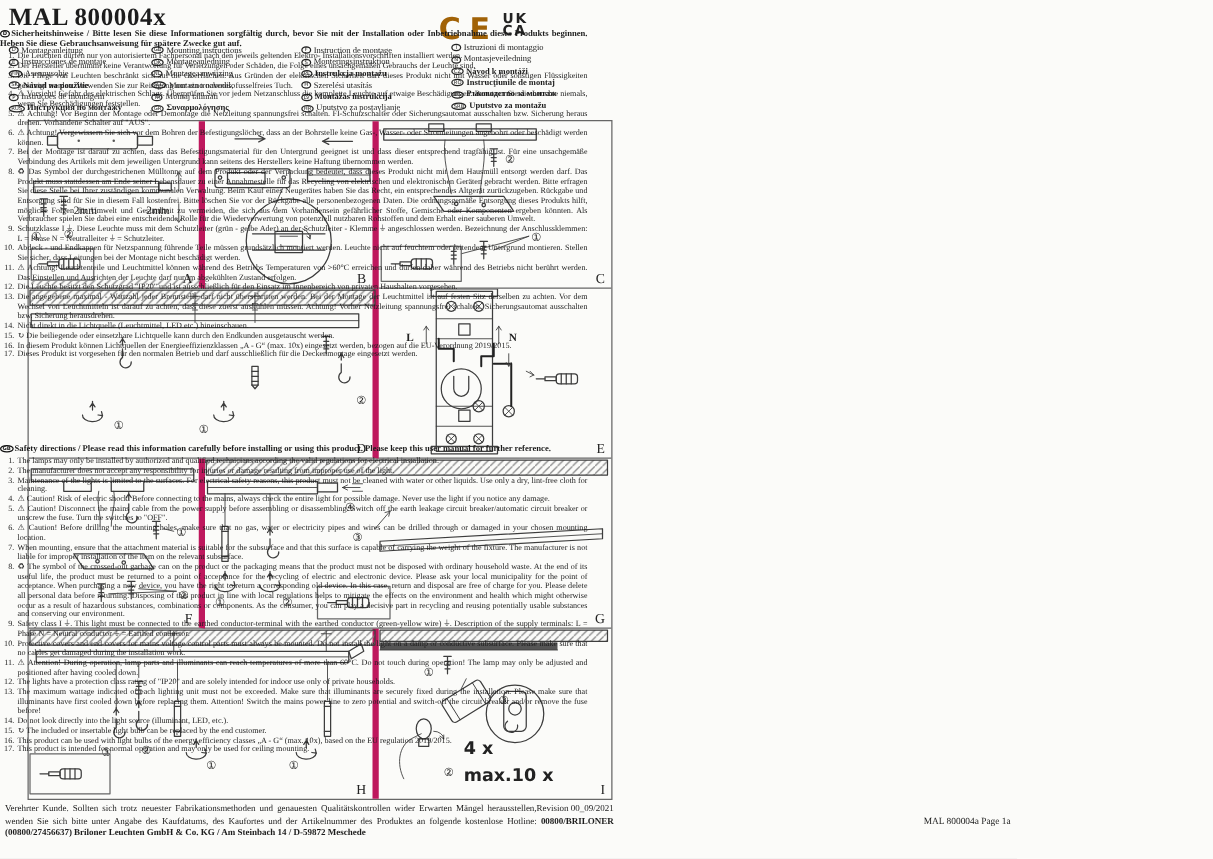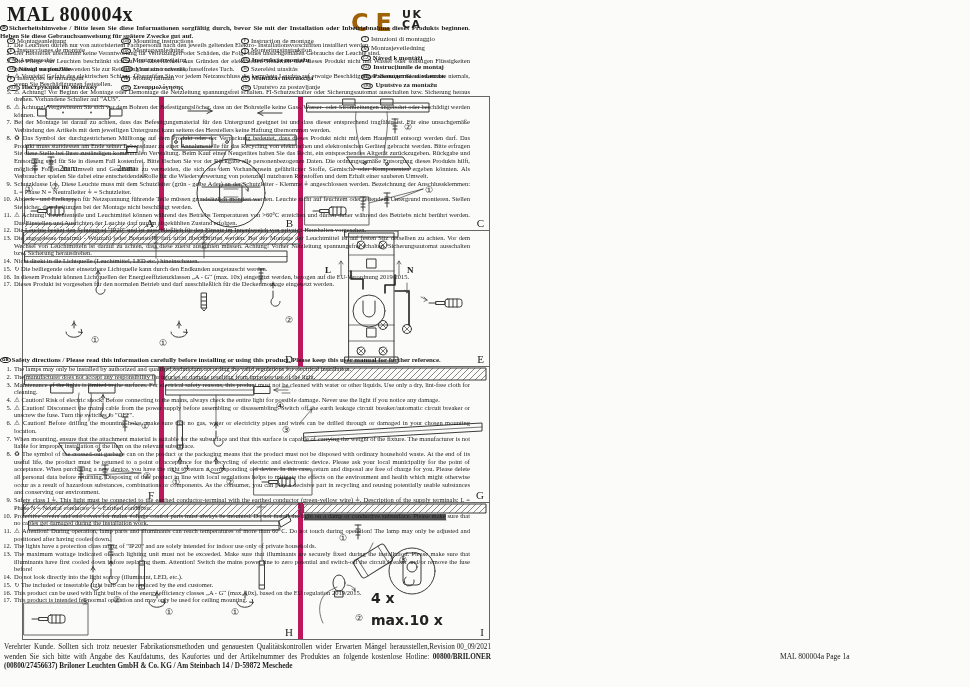--- a/index.html
+++ b/index.html
@@ -35,21 +35,21 @@
   
   .rcol{position:absolute;left:496px;width:470px;}
   .sec-head{font-size:6.9px;font-weight:bold;line-height:8.2px;text-align:justify;}
   .badge{display:inline-block;box-sizing:border-box;min-width:8px;height:6px;padding:0 1px;
          border:0.8px solid #111;border-radius:50%;font-size:4.2px;line-height:4.6px;text-align:center;
          font-weight:bold;vertical-align:1px;margin-right:1px;font-family:"DejaVu Sans",sans-serif;}
   ol.items{margin:1px 0 0 0;padding-left:13px;font-size:6.5px;line-height:7.7px;text-align:justify;}
   ol.items li{padding-left:1px;}
   .gblock{top:24px;height:330px;overflow:hidden;position:absolute;left:0;right:0;}
   .eblock{top:356px;height:284px;overflow:hidden;position:absolute;left:0;right:0;}
-  .pageref{position:absolute;left:780px;top:652px;font-size:7.5px;}
+  .pageref{position:absolute;left:739px;top:652px;font-size:7.5px;}
   
   .footer{position:absolute;left:4px;top:643px;width:487px;font-size:7.2px;line-height:9.6px;text-align:justify;}
   .footer .rev{float:right;font-weight:normal;}
 </style>
 </head>
 <body>
 
 <svg width="0" height="0" style="position:absolute" aria-hidden="true">
   <defs>
     <pattern id="hatch" width="6" height="6" patternUnits="userSpaceOnUse">
@@ -406,19 +406,19 @@
       <li>The maximum wattage indicated of each lighting unit must not be exceeded. Make sure that illuminants are securely fixed during the installation. Please make sure that illuminants have first cooled down before replacing them. Attention! Switch the mains power line to zero potential and switch-off the circuit breaker and/or remove the fuse before!</li>
       <li>Do not look directly into the light source (illuminant, LED, etc.).</li>
       <li>↻ The included or insertable light bulb can be replaced by the end customer.</li>
       <li>This product can be used with light bulbs of the energy efficiency classes „A - G“ (max. 10x), based on the EU regulation 2019/2015.</li>
       <li>This product is intended for normal operation and may only be used for ceiling mounting.</li>
     </ol>
   </div>
 
   <div class="footer">
     <span class="rev">Revision 00_09/2021</span>
-    <span>Verehrter Kunde. Sollten sich trotz neuester Fabrikationsmethoden und genauesten Qualitätskontrollen wider Erwarten Mängel herausstellen, wenden Sie sich bitte with Angabe des Kaufdatums, des Kaufortes und der Artikelnummer des Produktes an folgende kostenlose Hotline:</span>
+    <span>Verehrter Kunde. Sollten sich trotz neuester Fabrikationsmethoden und genauesten Qualitätskontrollen wider Erwarten Mängel herausstellen, wenden Sie sich bitte unter Angabe des Kaufdatums, des Kaufortes und der Artikelnummer des Produktes an folgende kostenlose Hotline:</span>
     <b>00800/BRILONER (00800/27456637) Briloner Leuchten GmbH &amp; Co. KG / Am Steinbach 14 / D-59872 Meschede</b>
   </div>
 
   <div class="pageref">MAL 800004a  Page 1a</div>
 
 </div>
 
 </body></html>

